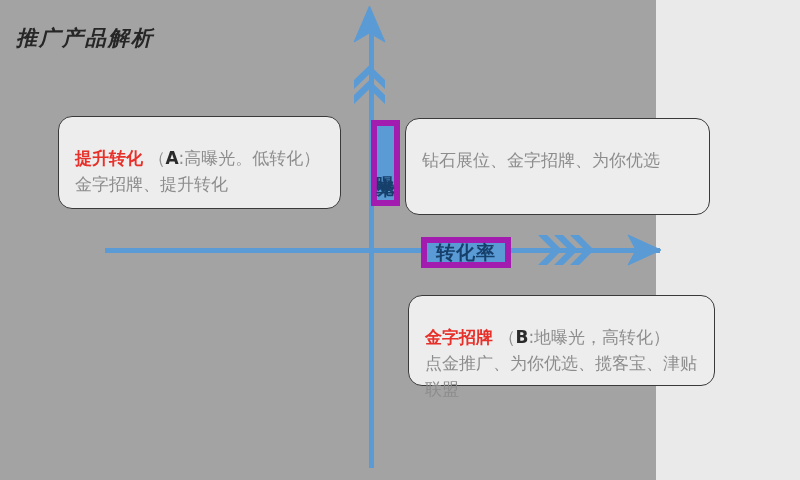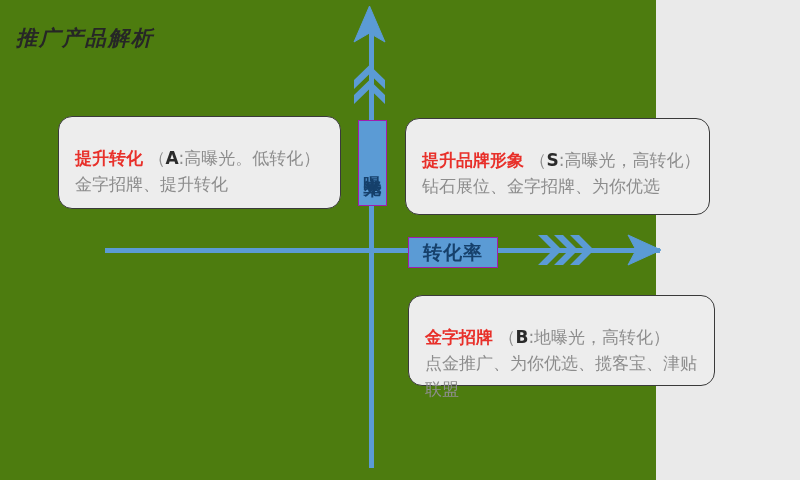--- a/index.html
+++ b/index.html
@@ -11,21 +11,21 @@
     height: 480px;
     background: #eaeaea;
     font-family: "DejaVu Sans", "Liberation Sans", sans-serif;
     overflow: hidden;
     position: relative;
   }
   #stage {
     position: relative;
     width: 656px;
     height: 480px;
-    background: #4d7c0f;
+    background: #a3a3a3;
   }
 
   
   #title {
     position: absolute;
     left: 16px;
     top: 24px;
     font-family: "DejaVu Serif", "Liberation Serif", serif;
     font-size: 21px;
     font-weight: 700;
@@ -56,27 +56,28 @@
     position: absolute;
     overflow: visible;
   }
   #v-arrow-svg { left: 345px; top: 0px; }
   #h-arrow-svg { left: 530px; top: 222px; }
 
   
   .axis-chip {
     position: absolute;
     background: #5b9bd5;
-    border: 1px solid #a21caf;
+    border: 6px solid #a21caf;
     color: #16406b;
     box-sizing: border-box;
     display: flex;
     align-items: center;
     justify-content: center;
     font-weight: 700;
+    margin-left: 13px;
   }
   #chip-exposure {
     left: 358px;
     top: 120px;
     width: 29px;
     height: 86px;
     writing-mode: vertical-rl;
     text-orientation: upright;
     font-size: 18px;
     letter-spacing: 1px;
@@ -150,23 +151,20 @@
   <div class="axis-chip" id="chip-conversion">转化率</div>
 
   <div class="callout" id="box-a">
     <div class="line">
       <span class="hl">提升转化</span><span class="paren">&nbsp;</span><span class="paren">（</span><span class="code">A</span><span class="paren">:高曝光。低转化</span><span class="paren">）</span>
     </div>
     <div class="line">金字招牌、提升转化</div>
   </div>
 
   <div class="callout" id="box-s">
-    <div class="line">
-      <span class="hl">提升品牌形象</span><span class="paren">&nbsp;</span><span class="paren">（</span><span class="code">S</span><span class="paren">:高曝光，高转化</span><span class="paren">）</span>
-    </div>
     <div class="line">钻石展位、金字招牌、为你优选</div>
   </div>
 
   <div class="callout" id="box-b">
     <div class="line">
       <span class="hl">金字招牌</span><span class="paren">&nbsp;</span><span class="paren">（</span><span class="code">B</span><span class="paren">:地曝光，高转化</span><span class="paren">）</span>
     </div>
     <div class="line wrap">点金推广、为你优选、揽客宝、津贴联盟</div>
   </div>
 

